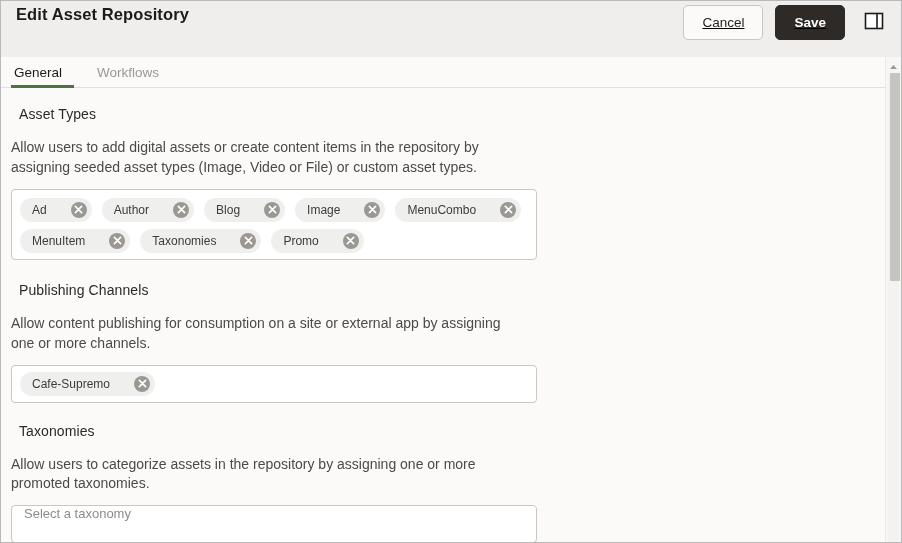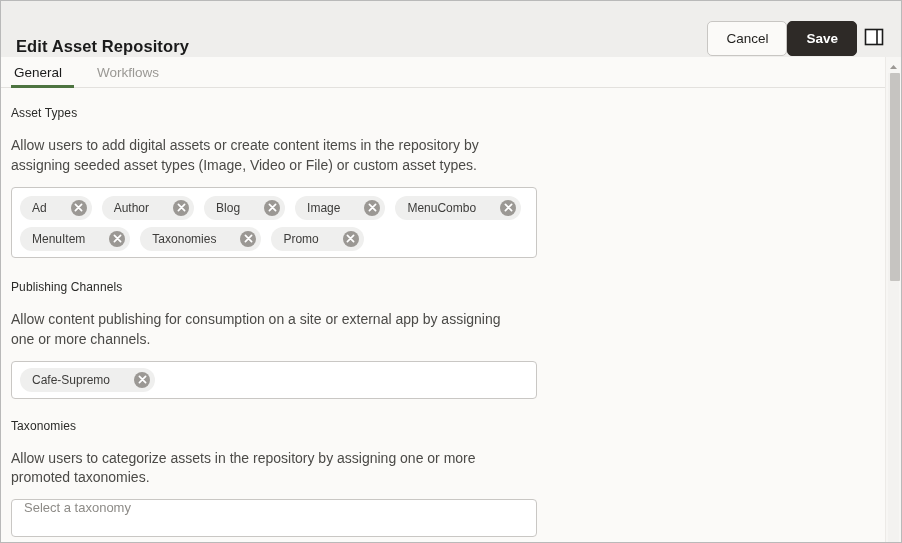--- a/index.html
+++ b/index.html
@@ -22,34 +22,36 @@
     border: 1px solid #b9b9b9;
   }
 
   
   .topbar {
     position: relative;
     height: 56px;
     background: #efeeec;
     border-bottom: 1px solid #efeeec;
     display: flex;
-    align-items: flex-end;
-    padding: 16px 14px 0 14px;
+    align-items: flex-start;
+    padding: 4px 14px 0 14px;
   }
   .topbar-title {
     font-size: 16.5px;
     font-weight: bold;
     color: #1b1b1b;
     letter-spacing: 0.1px;
     flex: 1 1 auto;
     padding-left: 1px;
   }
   .topbar-actions {
     display: flex;
     align-items: center;
+    gap: 12px;
+    text-decoration: underline;
   }
   .btn {
     font-family: "Liberation Sans", sans-serif;
     font-size: 13.5px;
     border-radius: 5px;
     height: 35px;
     padding: 0 18px;
     cursor: pointer;
     display: inline-flex;
     align-items: center;
@@ -132,24 +134,24 @@
     height: 3px;
     background: #4d7440;
   }
 
   .content {
     padding: 18px 0 0 10px;
   }
 
   .section { margin-bottom: 0; }
   .section-title {
-    font-size: 12px;
+    font-size: 14px;
     color: #2a2a28;
     font-weight: normal;
-    margin: 0 0 6px 0;
+    margin: 0 0 6px 8px;
     letter-spacing: .1px;
   }
   .section-desc {
     font-size: 14px;
     color: #4b4a47;
     line-height: 1.42;
     margin: 16px 0 11px 0;
     max-width: 516px;
   }
 

